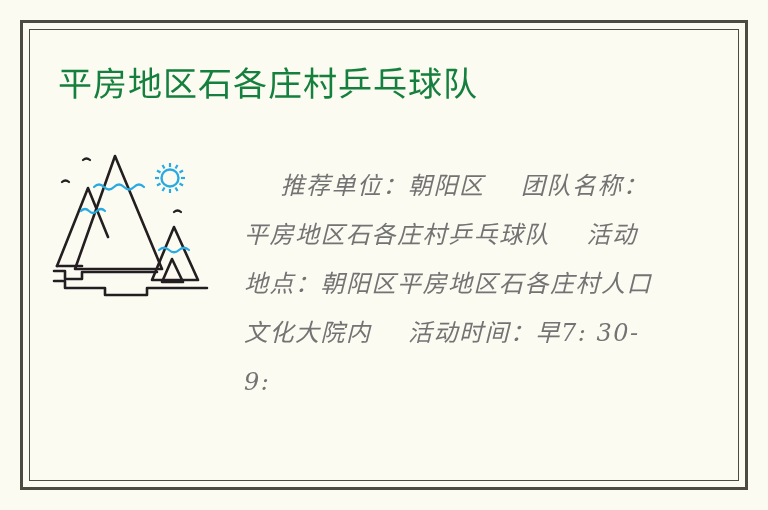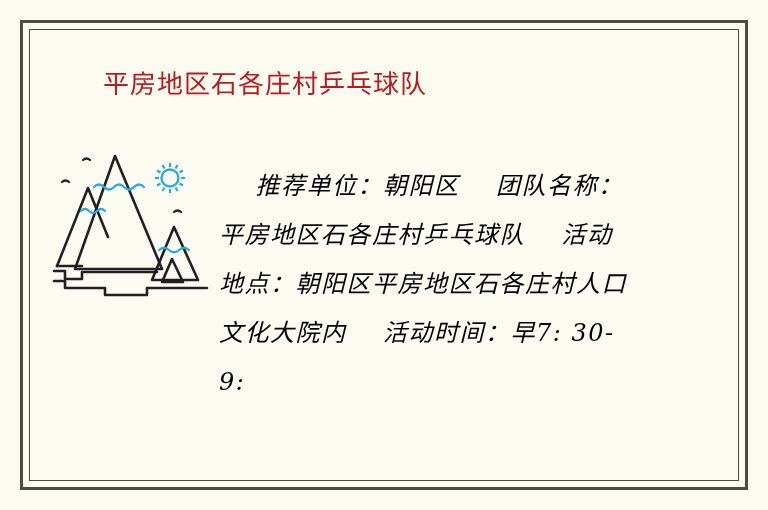--- a/index.html
+++ b/index.html
@@ -43,53 +43,52 @@
     border: 1.5px solid #4d4a40;
     box-sizing: border-box;
     pointer-events: none;
   }
 
   
   #title {
     position: absolute;
     left: 58px;
     top: 62px;
-    font-size: 26px;
+    font-size: 34px;
     line-height: 44px;
     letter-spacing: 1px;
-    color: #b91c1c;
+    color: #15803d;
     font-family: "Liberation Sans", "DejaVu Sans", sans-serif;
     font-weight: 400;
     white-space: nowrap;
-    margin-left: 45px;
   }
 
   
   #illustration {
     position: absolute;
     left: 52px;
     top: 140px;
     width: 160px;
     height: 160px;
   }
   #illustration svg {
     display: block;
     width: 160px;
     height: 160px;
   }
 
   
   #body-text {
     position: absolute;
-    left: 219px;
+    left: 244px;
     top: 162px;
     width: 418px;
     font-size: 24px;
     line-height: 49px;
-    color: #000000;
+    color: #737373;
     font-family: "DejaVu Serif", "Liberation Serif", serif;
     font-style: italic;
     letter-spacing: 1.5px;
     word-break: break-all;
     white-space: pre-wrap;
   }
 </style>
 </head>
 <body>
 

